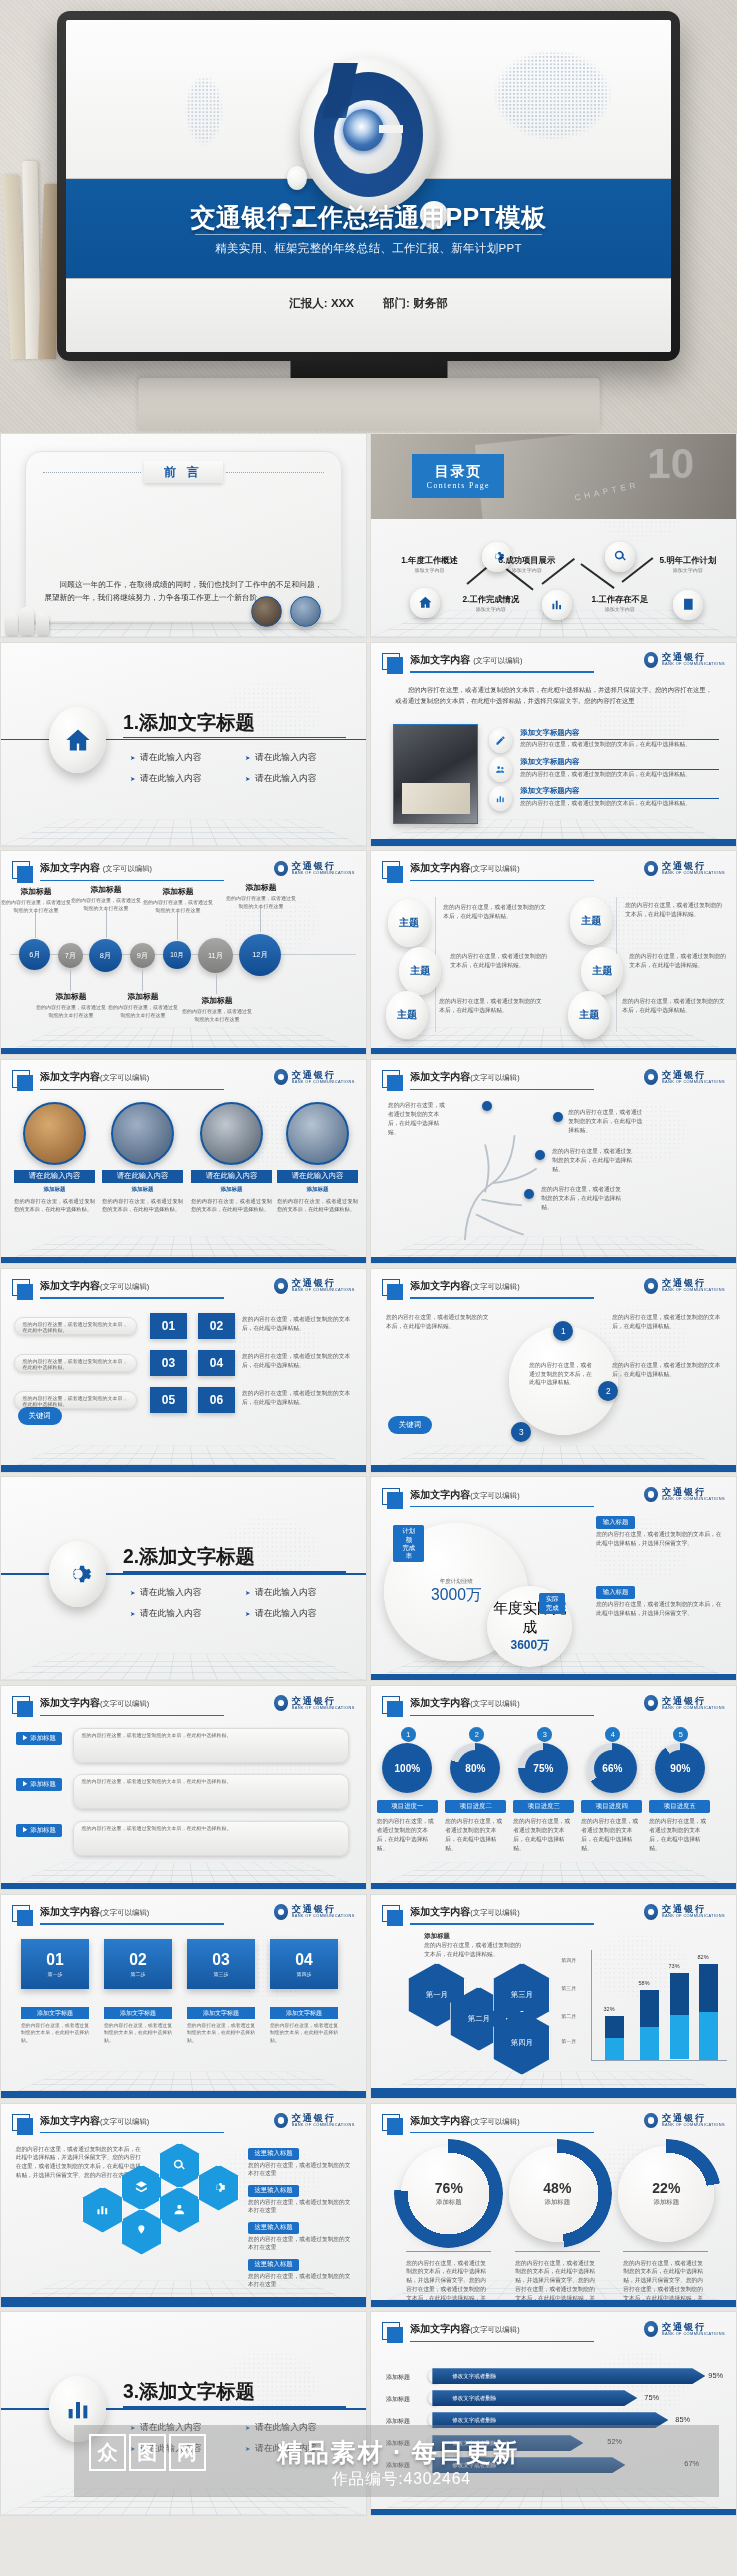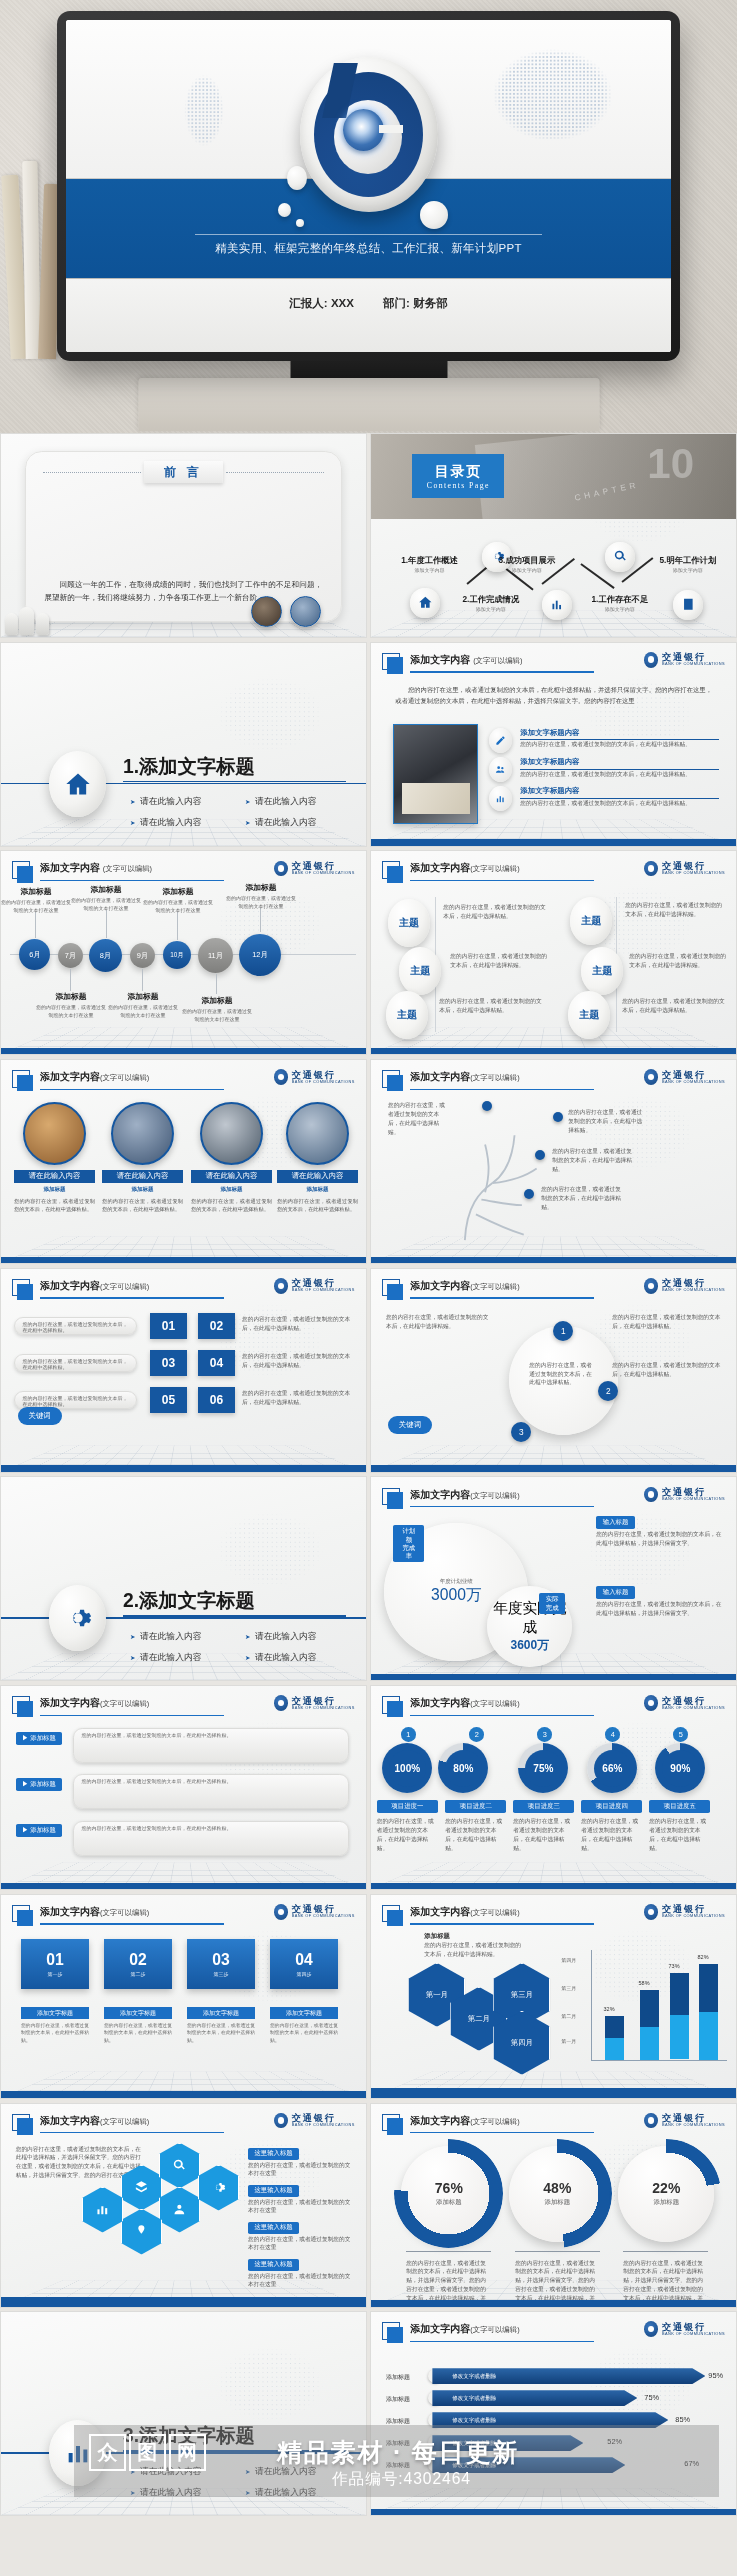--- a/index.html
+++ b/index.html
@@ -116,21 +116,21 @@
     background:radial-gradient(circle at 40% 35%,#3a77bf,#14457f);position:relative;}
   .brand .bm:after{content:"";position:absolute;left:3.7px;top:4.6px;width:6.4px;height:6.4px;border-radius:50%;
     background:#fff;}
   .brand .bt{line-height:1;}
   .brand .bt b{display:block;font-size:9.2px;color:#14457f;letter-spacing:1.8px;}
   .brand .bt s{display:block;font-size:3.9px;color:#14457f;text-decoration:none;letter-spacing:0.4px;}
   .botbar{position:absolute;left:0;right:0;bottom:0;height:6.4px;background:#1557a0;}
   .botbar.tall{height:10px;}
 
   
-  .sec{position:relative;height:100%;margin-top:44px;}
+  .sec{position:relative;height:100%;}
   .sec .line{position:absolute;left:0;top:96px;width:367px;height:1.8px;background:#1557a0;}
   .sec .orb{position:absolute;left:48px;top:64px;width:57px;height:66px;border-radius:50%;z-index:4;
     background:radial-gradient(ellipse at 34% 26%,#fff 0%,#f3f3f1 52%,#d4d4d1 100%);
     box-shadow:0 5.5px 11px rgba(0,0,0,.22);display:flex;align-items:center;justify-content:center;}
   .sec .orb svg{width:28px;height:28px;fill:#1557a0;}
   .sec h2{position:absolute;left:122px;top:66px;font-size:19.3px;font-weight:bold;color:#1a1a1a;}
   .sec .hr{position:absolute;left:122px;top:94px;width:223px;height:1.8px;background:#1557a0;}
   .sec ul{position:absolute;left:129px;top:105px;width:230px;
     display:flex;flex-wrap:wrap;list-style:none;}
   .sec ul li{width:50%;font-size:8.8px;color:#333;margin:4.6px 0;}
@@ -333,20 +333,21 @@
         <div class="logo-inner"></div>
         <div class="logo-notch"></div>
         <div class="logo-core"></div>
         <div class="logo-bar"></div>
         <div class="bub bub1"></div>
           <div class="bub bub2"></div>
         <div class="bub bub3"></div>
           <div class="bub bub4"></div>
       </div>
 
+      <div class="hero-title">交通银行工作总结通用PPT模板</div>
       <div class="hero-rule"></div>
       <div class="hero-sub">精美实用、框架完整的年终总结、工作汇报、新年计划PPT</div>
       <div class="hero-meta">
         <span>汇报人: XXX</span>
         <span>部门: 财务部</span>
       </div>
     </div>
   </div>
 </div>
 
@@ -874,21 +875,21 @@
             </div>
           </div>
       <div class="pcn" style="left:29.5px;top:41px;">1</div>
       <div class="pcn" style="left:98px;top:41px;">2</div>
       <div class="pcn" style="left:166px;top:41px;">3</div>
       <div class="pcn" style="left:234px;top:41px;">4</div>
       <div class="pcn" style="left:302px;top:41px;">5</div>
       <div class="pc" style="left:11px;top:57px;background:conic-gradient(#1557a0 0 100%,#d9dde1 0);">
             <i>100%</i>
           </div>
-      <div class="pc" style="left:67px;top:57px;background:conic-gradient(#1557a0 0 80%,#d9dde1 80% 100%);">
+      <div class="pc" style="left:79px;top:57px;background:conic-gradient(#1557a0 0 80%,#d9dde1 80% 100%);">
             <i>80%</i>
           </div>
       <div class="pc" style="left:147px;top:57px;background:conic-gradient(#1557a0 0 75%,#d9dde1 75% 100%);">
             <i>75%</i>
           </div>
       <div class="pc" style="left:216px;top:57px;background:conic-gradient(#1557a0 0 66%,#d9dde1 66% 100%);">
             <i>66%</i>
           </div>
       <div class="pc" style="left:284px;top:57px;background:conic-gradient(#1557a0 0 90%,#d9dde1 90% 100%);">
             <i>90%</i>

